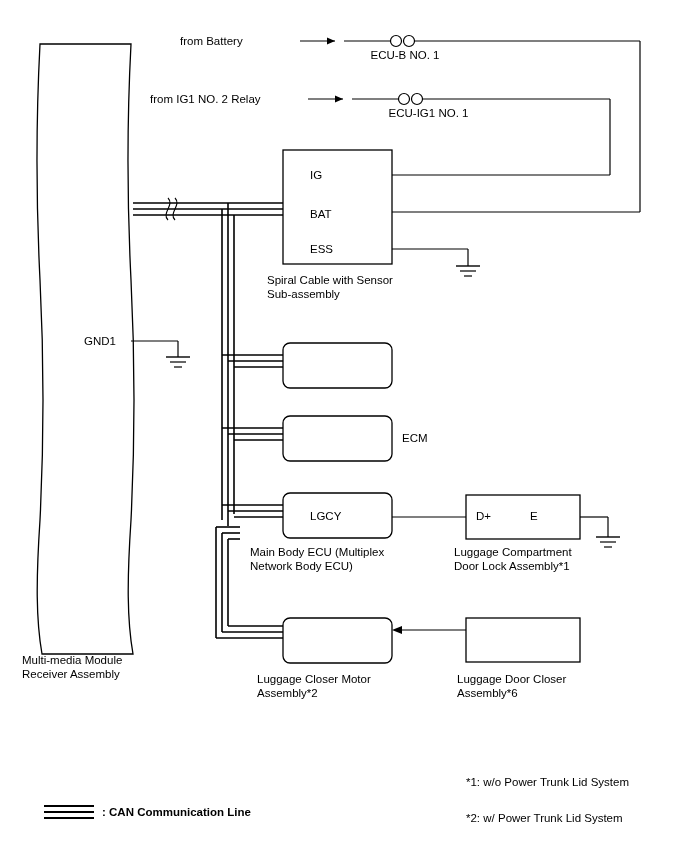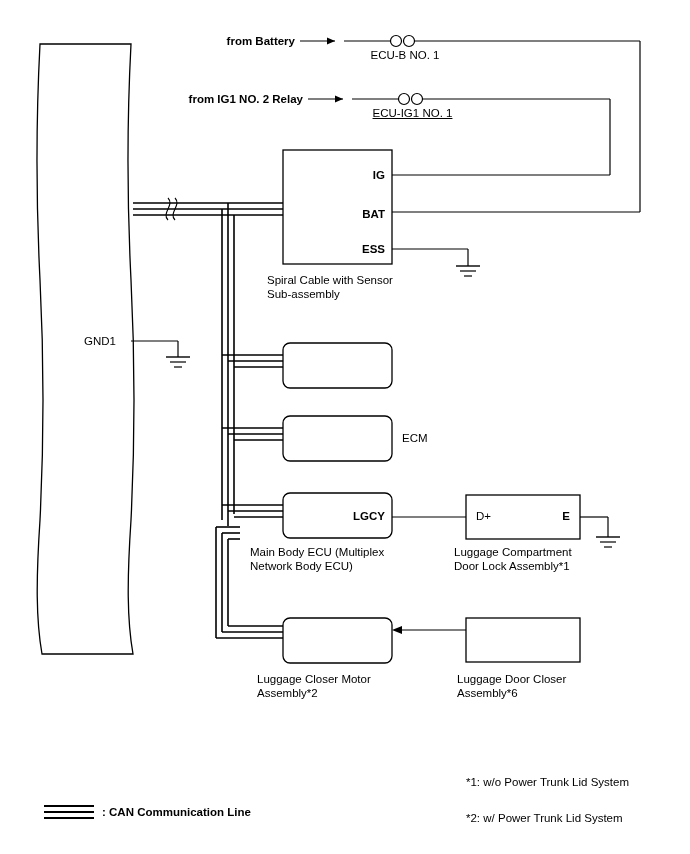--- a/index.html
+++ b/index.html
@@ -29,22 +29,20 @@
     position: absolute;
     font-size: 11.5px;
     line-height: 14px;
     white-space: pre;
     color: #000;
   }
   .lbl-c {
     text-align: center;
   }
   .lbl-r {
-    text-align: right;
-    font-weight: bold;
   }
 </style>
 </head>
 <body>
 
 <div id="canvas">
 
   <svg id="svg-layer" viewBox="0 0 690 854">
     <g fill="none" stroke="#000" stroke-width="1.2">
 
@@ -156,31 +154,33 @@
       <line x1="44" y1="806" x2="94" y2="806" stroke-width="1.8"></line>
       <line x1="44" y1="812" x2="94" y2="812" stroke-width="1.8"></line>
       <line x1="44" y1="818" x2="94" y2="818" stroke-width="1.8"></line>
     </g>
   </svg>
 
   <div class="lbl lbl-r" style="left:180px; top:34px; width:115px;">from Battery</div>
   <div class="lbl lbl-c" style="left:345px; top:48px; width:120px;">ECU-B NO. 1</div>
 
   <div class="lbl lbl-r" style="left:150px; top:92px; width:153px;">from IG1 NO. 2 Relay</div>
-  <div class="lbl lbl-c" style="left:340px; top:106px; width:145px;text-decoration:underline;">ECU-IG1 NO. 1</div>
+  <div class="lbl lbl-c" style="left:356px; top:106px; width:145px;">ECU-IG1 NO. 1</div>
 
   <div class="lbl lbl-r" style="left:310px; top:168px; width:75px;">IG</div>
   <div class="lbl lbl-r" style="left:310px; top:207px; width:75px;">BAT</div>
   <div class="lbl lbl-r" style="left:310px; top:242px; width:75px;">ESS</div>
 
   <div class="lbl" style="left:267px; top:273px; width:190px;">Spiral Cable with Sensor
 Sub-assembly</div>
 
   <div class="lbl" style="left:84px; top:334px; width:60px;">GND1</div>
 
+  <div class="lbl" style="left:22px; top:653px; width:150px;">Multi-media Module
+Receiver Assembly</div>
 
 
   <div class="lbl" style="left:402px; top:431px; width:120px;">ECM</div>
 
   <div class="lbl lbl-r" style="left:310px; top:509px; width:75px;">LGCY</div>
   <div class="lbl" style="left:250px; top:545px; width:200px;">Main Body ECU (Multiplex
 Network Body ECU)</div>
 
   <div class="lbl" style="left:476px; top:509px; width:40px;">D+</div>
   <div class="lbl lbl-r" style="left:530px; top:509px; width:40px;">E</div>

